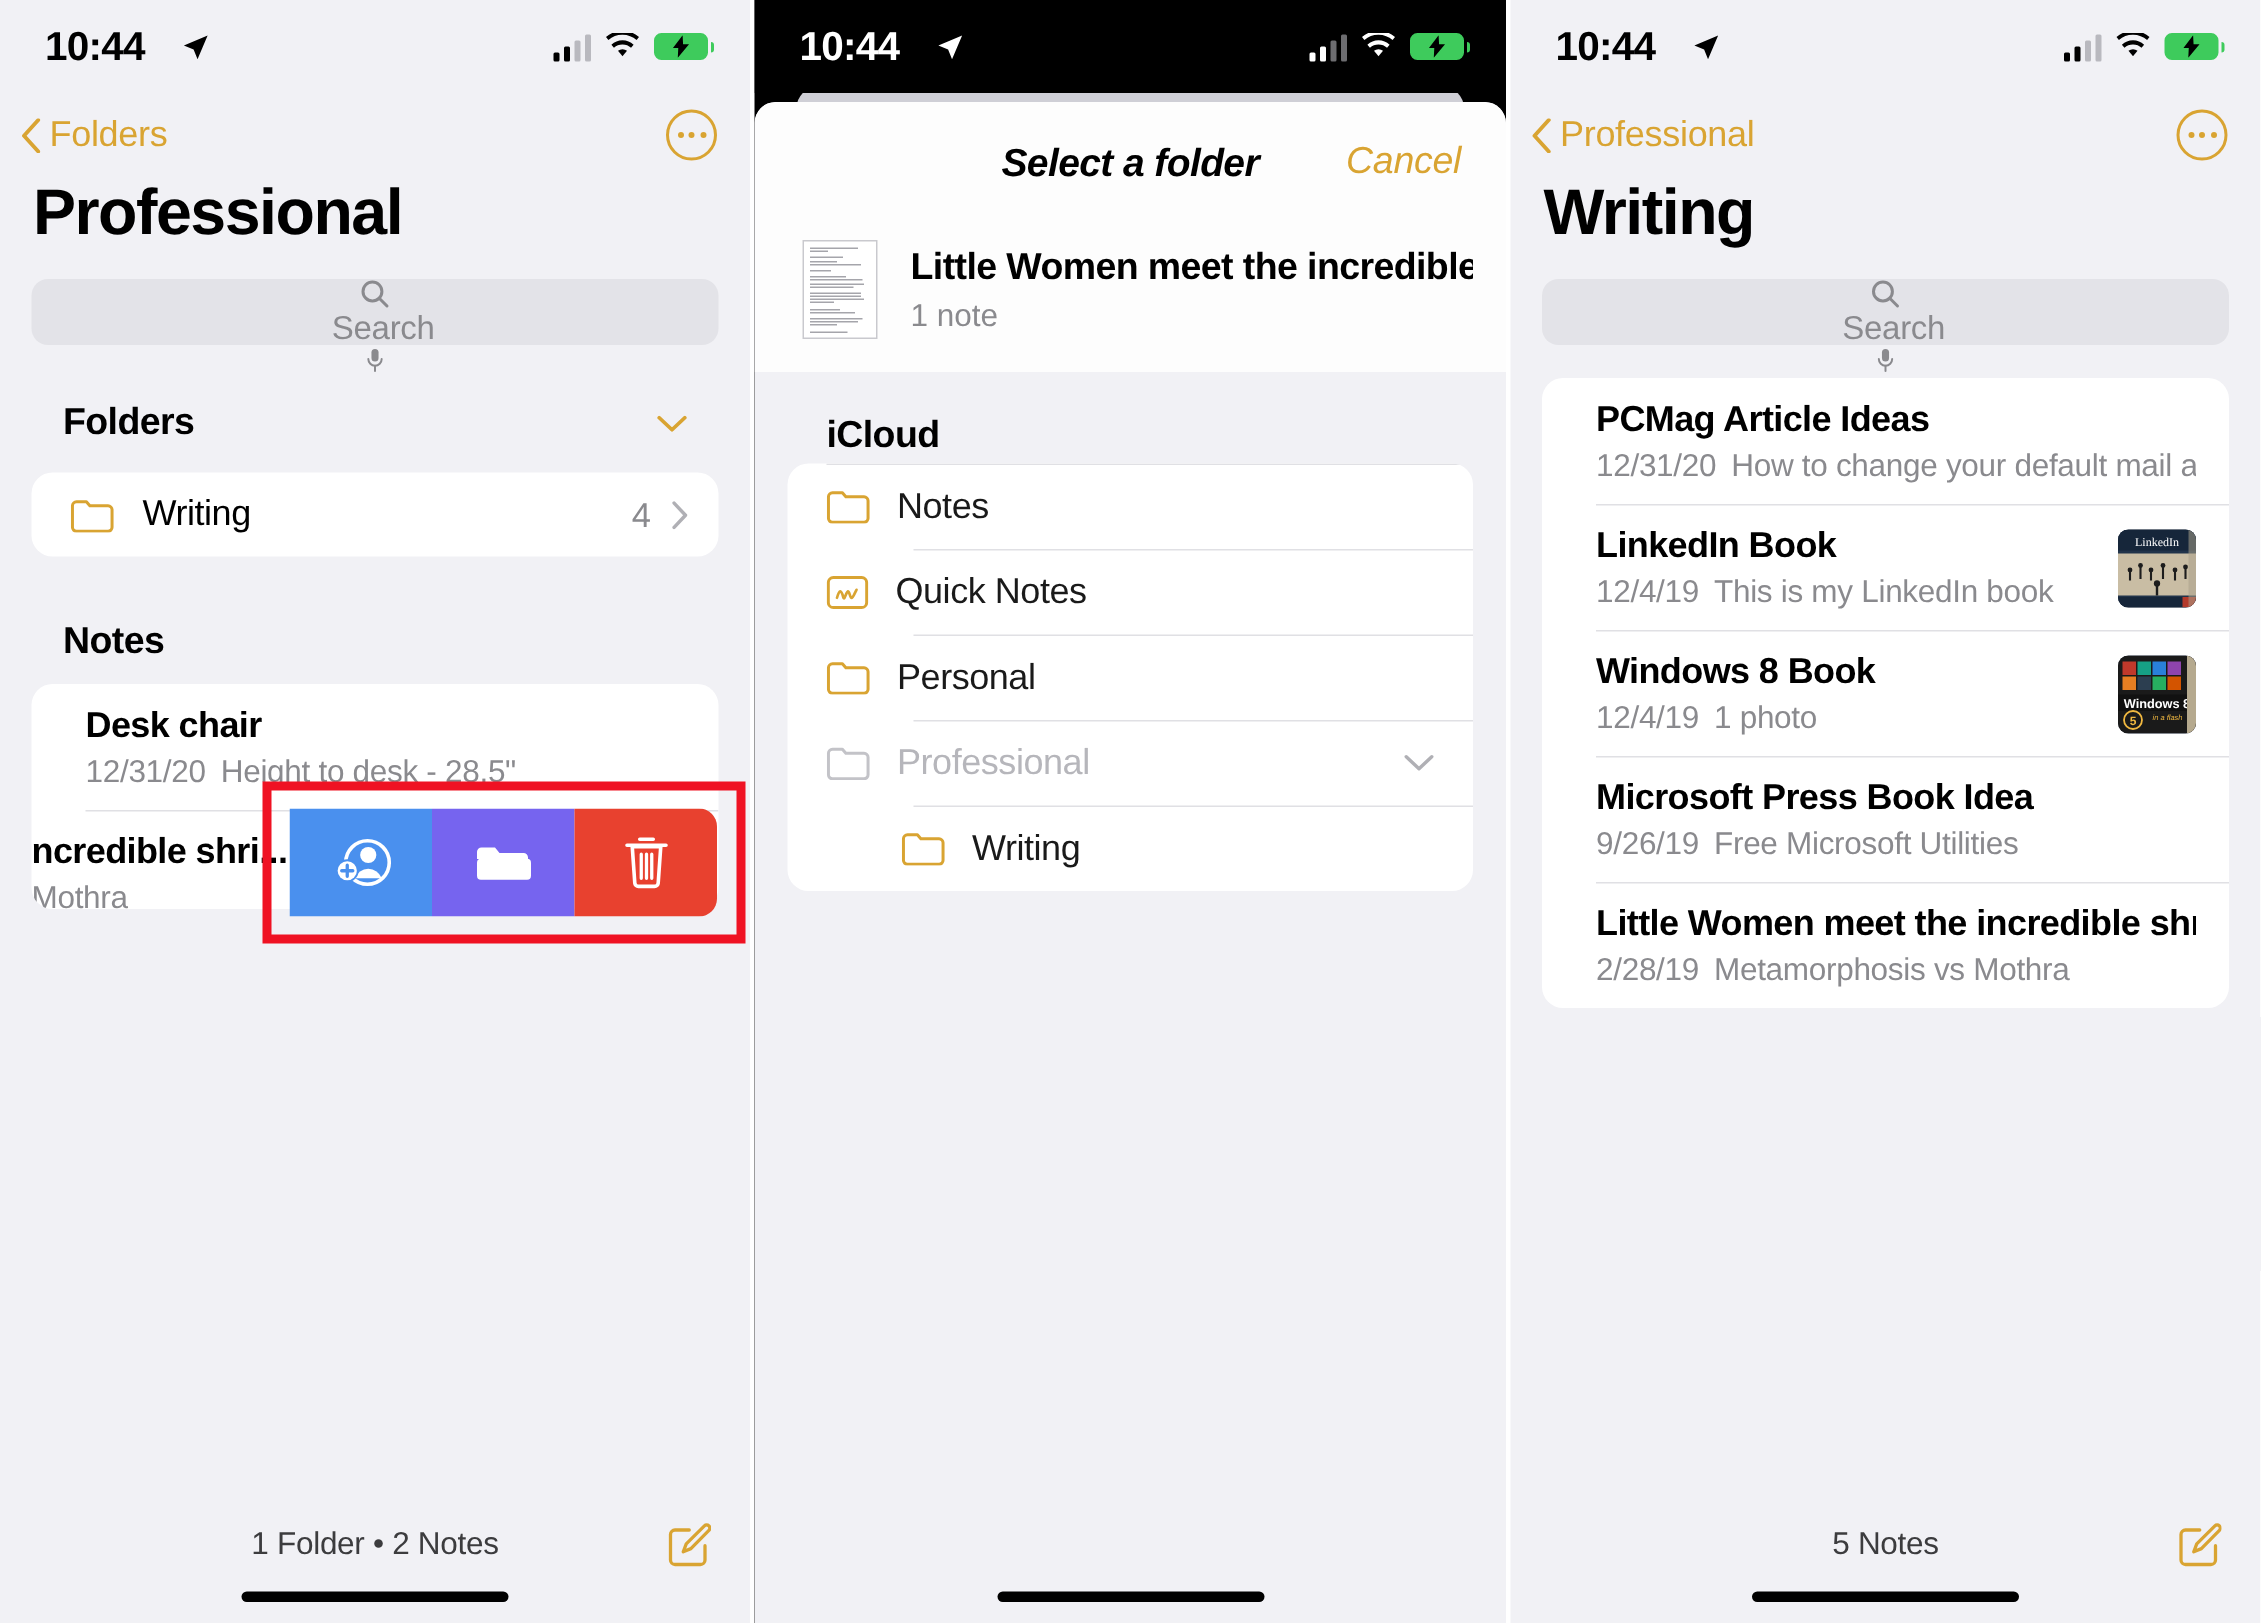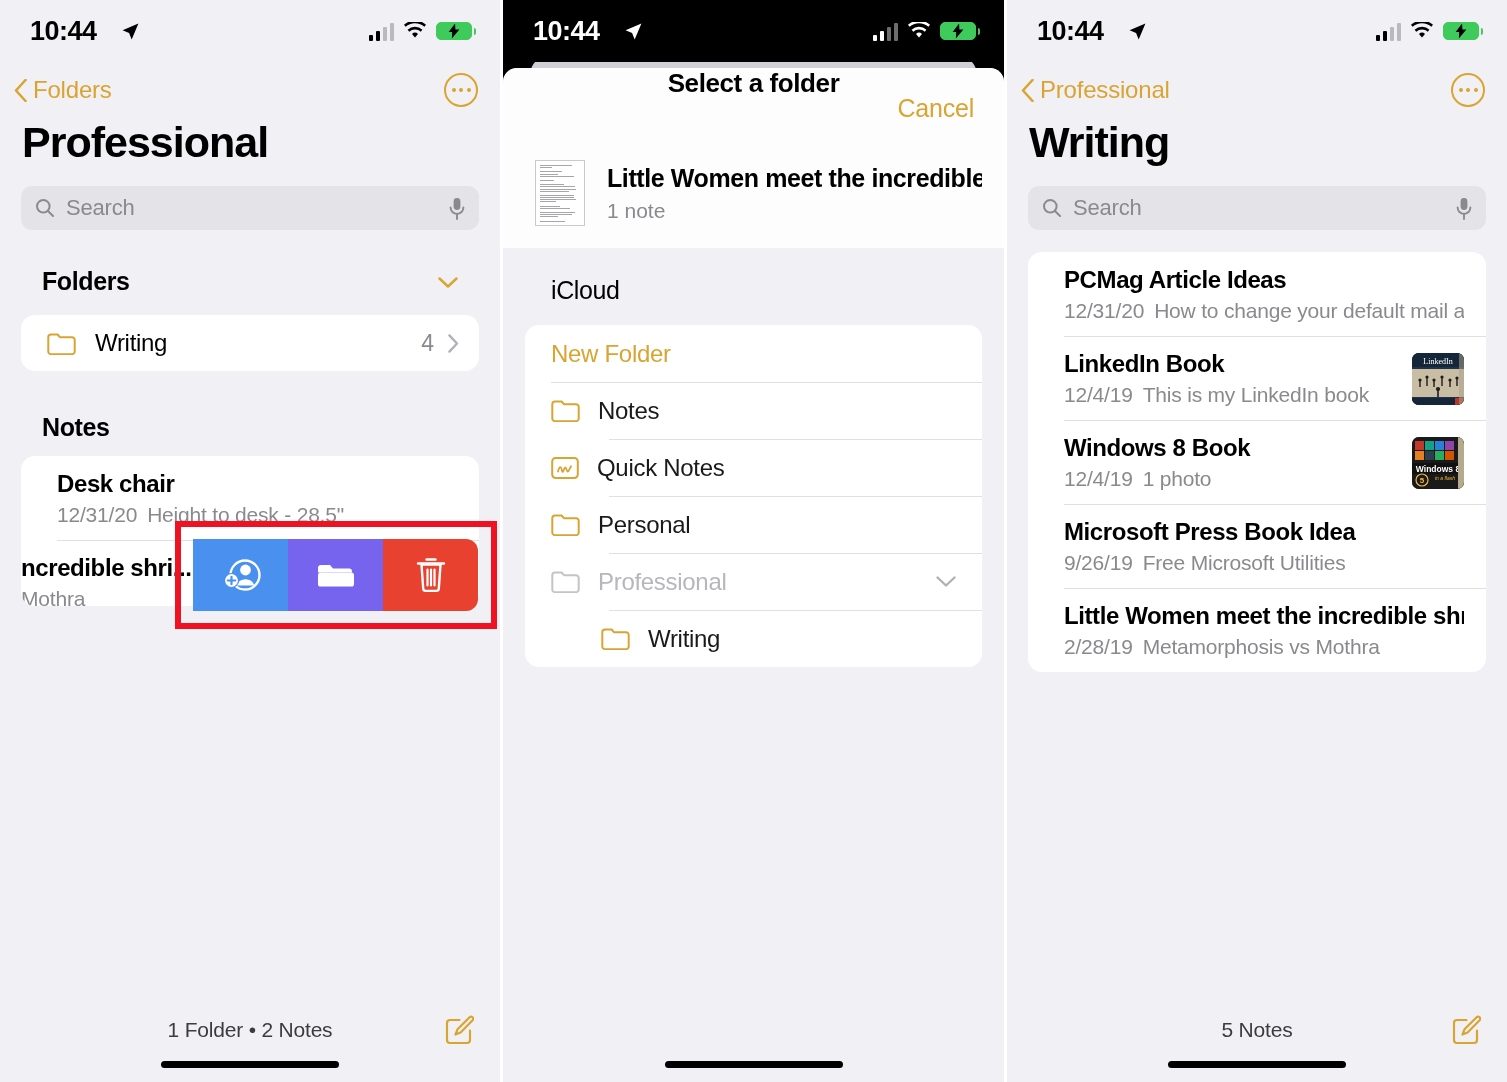--- a/index.html
+++ b/index.html
@@ -62,21 +62,21 @@
 
   .bigtitle {
     position: absolute; left: 22px; top: 118px;
     font-size: 43px; font-weight: bold; letter-spacing: -1px; color:#000;
   }
 
   
   .searchbar {
     position: absolute; left: 21px; right: 21px; top: 186px; height: 44px;
     background: #e3e3e8; border-radius: 11px;
-    display:flex; align-items:center; padding: 0 14px;
+    display:flex; align-items:center; padding: 0 14px; flex-direction: column;
   }
   .search-ico { width: 20px; height: 20px; flex:0 0 20px; }
   .search-ph { font-size: 22px; color:#8a8a8e; margin-left: 11px; flex:1; letter-spacing:-0.2px;}
   .mic-ico { width: 16px; height: 23px; flex: 0 0 16px; }
 
   
   .sec-head {
     position:absolute; left: 42px; font-size: 25px; font-weight: bold; color:#000;
     letter-spacing:-0.4px;
   }
@@ -142,40 +142,41 @@
   .sheet-behind {
     position:absolute; left: 28px; right: 28px; top: 58px; height: 40px;
     background:#cfcfd6; border-radius: 14px 14px 0 0;
   }
   .sheet {
     position:absolute; left: 0; right: 0; top: 68px; bottom: 0;
     background:#f1f1f5; border-radius: 14px 14px 0 0; overflow:hidden;
   }
   .sheet-head {
     position:relative; height: 80px; background:#fdfdfd;
-    display:flex; align-items:flex-start; justify-content:center;
+    display:flex; align-items:center; justify-content:center;
     border-radius: 14px 14px 0 0;
+    font-style: italic;
   }
   .sheet-title { font-size: 26px; font-weight:bold; color:#000; letter-spacing:-0.4px;}
   .sheet-cancel { position:absolute; right: 30px; top:50%; transform:translateY(-50%);
                   font-size: 25px; color:#d9a432; cursor:pointer; letter-spacing:-0.2px;}
   .sheet-note {
     background:#fdfdfd; display:flex; align-items:center; padding: 12px 22px 22px 32px;
   }
   .sheet-thumb {
     width: 50px; height: 66px; flex:0 0 50px; background:#fff;
     border: 1px solid #c9c9ce; margin-right: 22px; padding: 4px 4px;
     display:flex; flex-direction:column; gap: 1.6px; overflow:hidden;
   }
   .sheet-thumb i { display:block; height:1.6px; background:#a5a5ab; }
   .sheet-note-title { font-size: 25px; font-weight:bold; color:#000; letter-spacing:-0.4px;
                       white-space:nowrap; overflow:hidden;}
   .sheet-note-sub { font-size: 21px; color:#8a8a8e; margin-top: 6px; }
-  .icloud-label { font-size: 25px; font-weight:normal; color:#000;
-                  padding: 28px 0 20px 48px; letter-spacing:-0.4px;}
+  .icloud-label { font-size: 25px; font-weight:bold; color:#000;
+                  padding: 28px 0 4px 48px; letter-spacing:-0.4px;}
   .sheet-card {
     margin: 0 22px; background:#fff; border-radius: 14px; overflow:hidden;
   }
   .sf-row { position:relative; display:flex; align-items:center; height: 57px; padding: 0 22px 0 26px;}
   .sf-new { font-size: 24px; color:#d9a432; letter-spacing:-0.3px; cursor:pointer;}
   .sf-label { font-size: 24px; color:#1a1a1a; margin-left: 18px; letter-spacing:-0.3px;}
   .sf-label.dim { color:#b6b6bb; }
   .divline { position:absolute; left: 26px; right: 0; top: 0; height: 1px; background:#e0e0e4;}
   .divline.ind { left: 84px; }
   .sf-row.indent { padding-left: 76px; }
@@ -388,23 +389,20 @@
         </div>
         <div style="min-width:0;flex:1">
           <div class="sheet-note-title">Little Women meet the incredible s...</div>
           <div class="sheet-note-sub">1 note</div>
         </div>
       </div>
 
       <div class="icloud-label">iCloud</div>
 
       <div class="sheet-card">
-        <div class="sf-row">
-          <span class="sf-new">New Folder</span>
-        </div>
 
         <div class="sf-row">
           <div class="divline"></div>
           <svg class="folder-ico" viewBox="0 0 29 23">
             <path d="M1.3 5.2A2.7 2.7 0 014 2.5h6.6l2.3 2.7H25a2.7 2.7 0 012.7 2.7v11.6A2.7 2.7 0 0125 22.2H4a2.7 2.7 0 01-2.7-2.7z" stroke="#d9a432" stroke-width="2" fill="none" stroke-linejoin="round"></path>
           </svg>
           <span class="sf-label">Notes</span>
         </div>
 
         <div class="sf-row">

